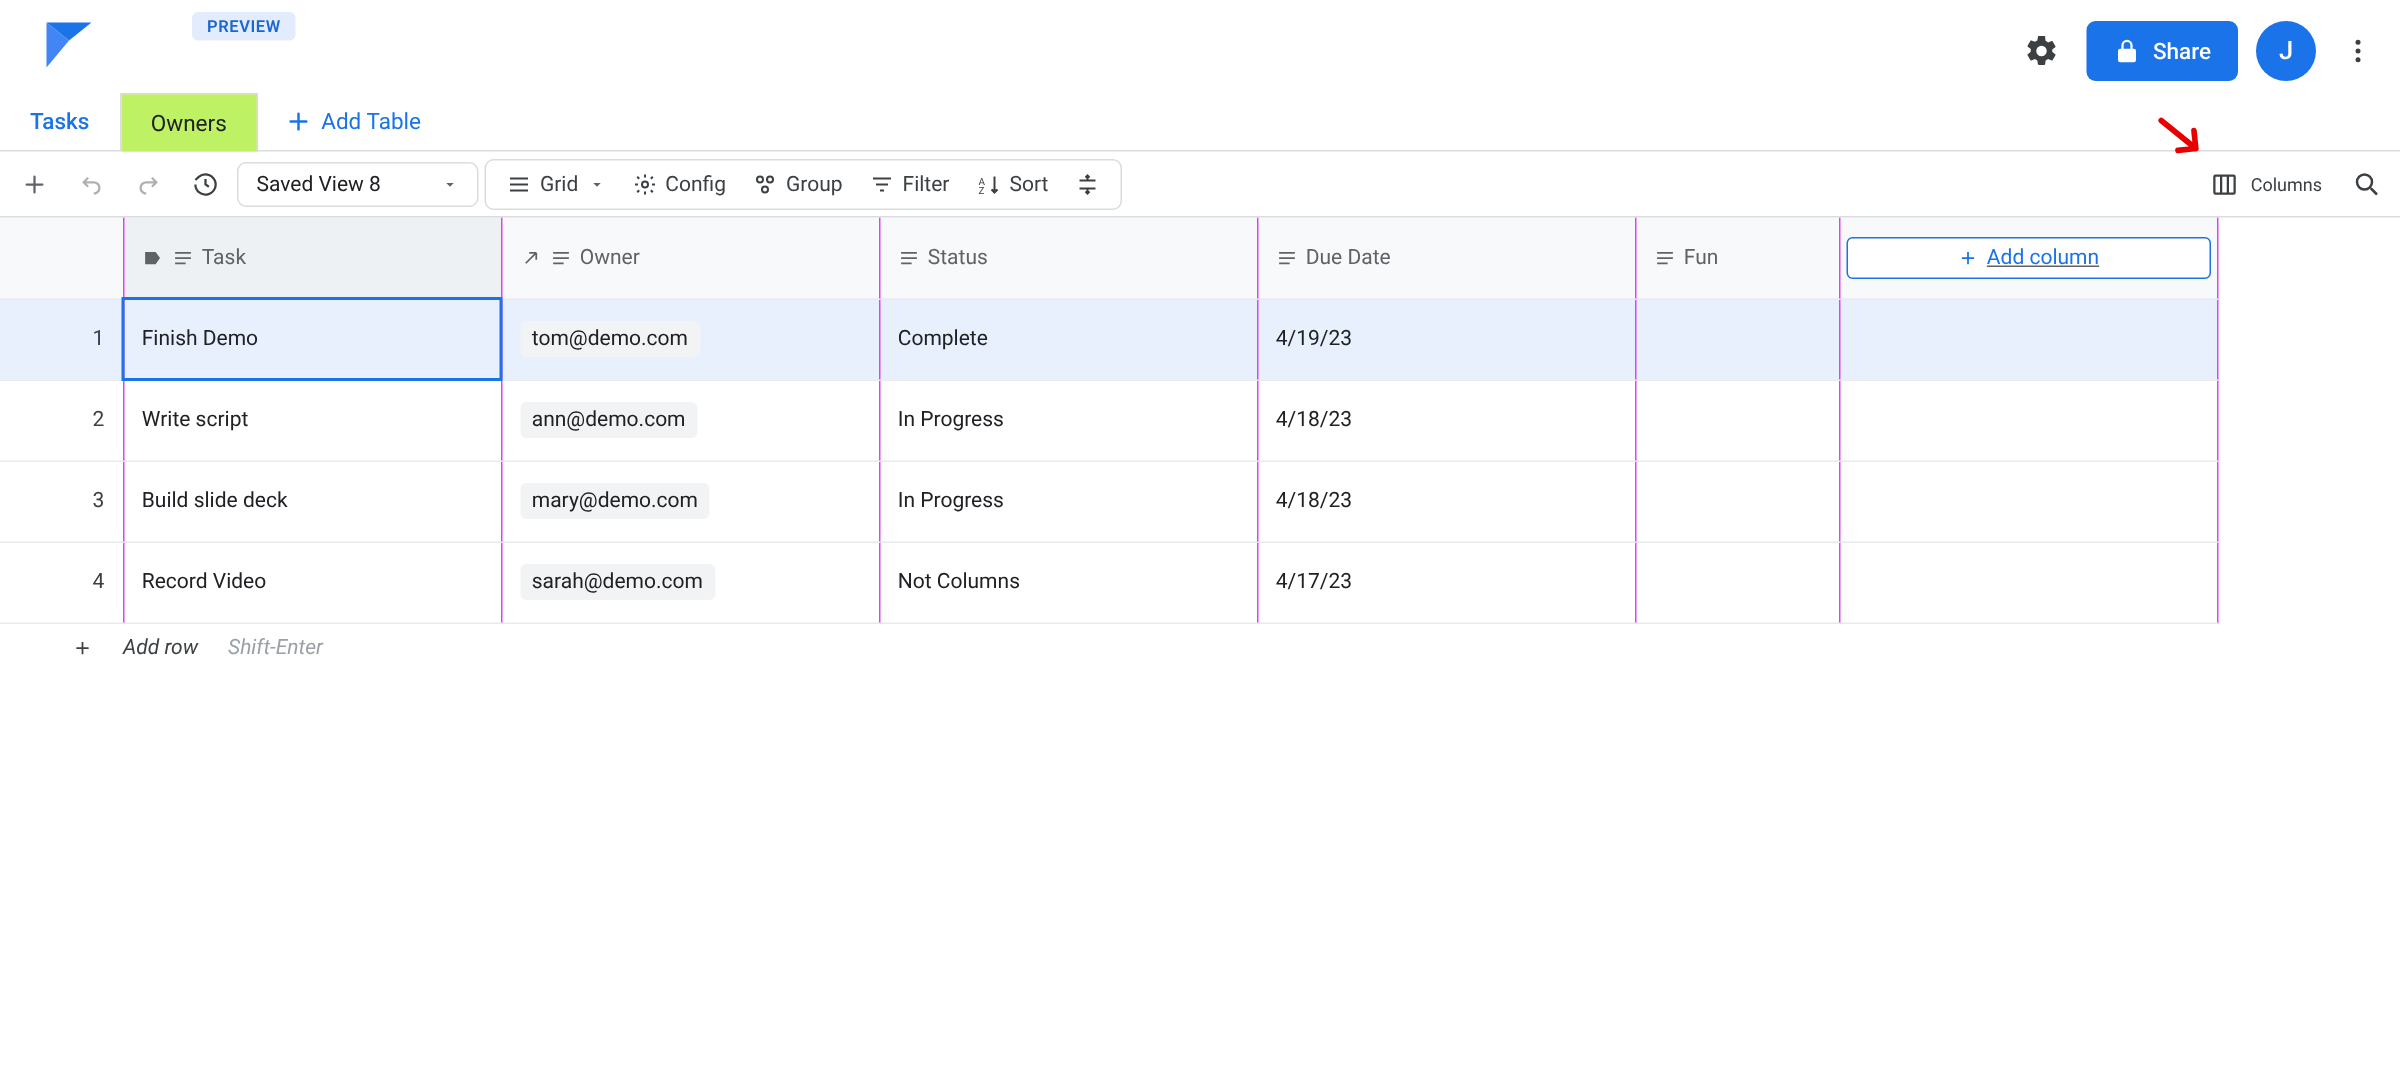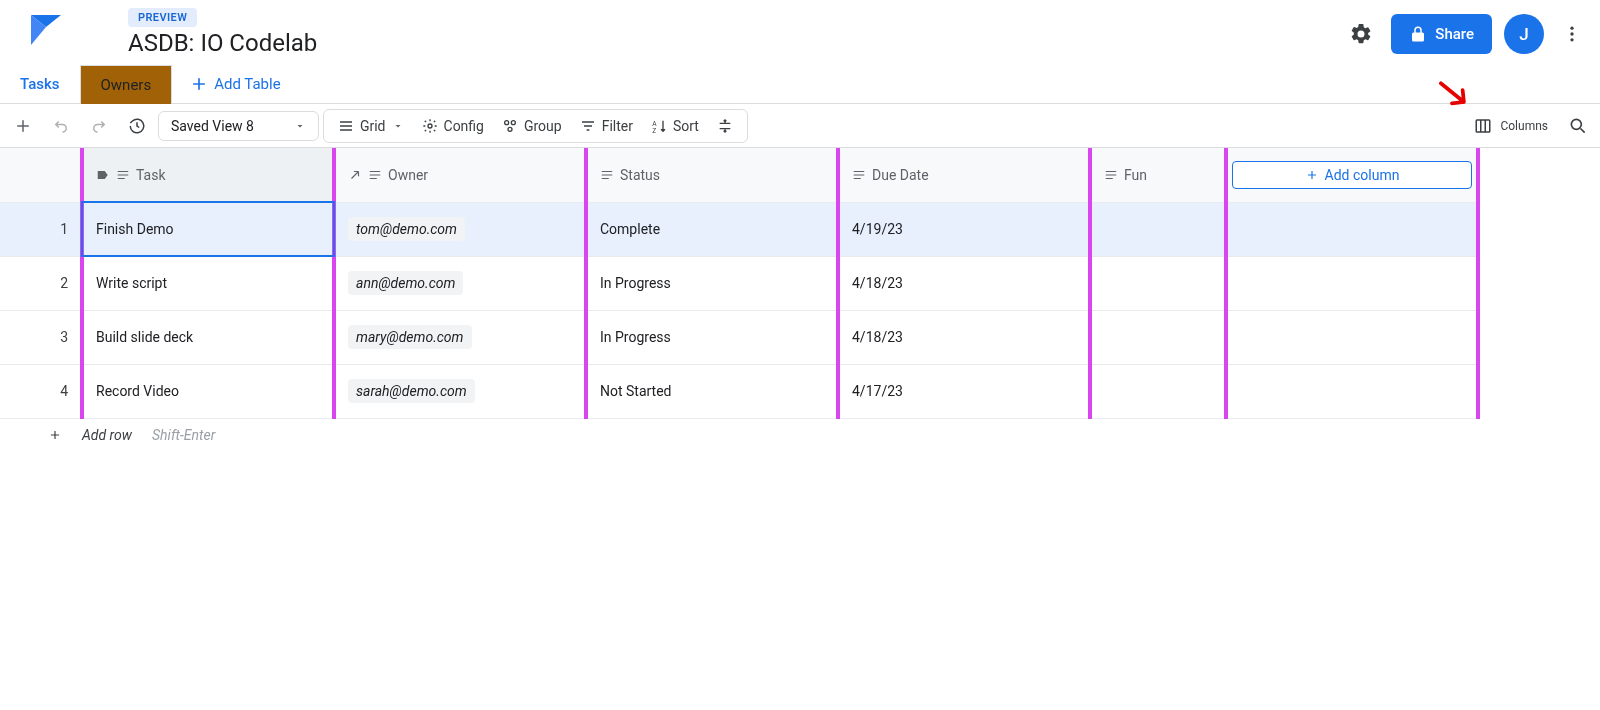--- a/index.html
+++ b/index.html
@@ -14,73 +14,72 @@
 .header-spacer { flex: 1; }
 .header-actions { display: flex; align-items: center; gap: 12px; margin-top: 6px; }
 .icon-btn { background: transparent; border: none; cursor: pointer; padding: 6px; display: flex; align-items: center; justify-content: center; color: #3c4043; }
 .share-btn { background: #1a73e8; color: #fff; border: none; border-radius: 6px; padding: 0 18px; height: 40px; font-size: 15px; font-weight: 500; display: flex; align-items: center; gap: 8px; cursor: pointer; }
 .avatar { width: 40px; height: 40px; border-radius: 50%; background: #1a73e8; color: #fff; display: flex; align-items: center; justify-content: center; font-size: 17px; font-weight: 500; }
 
 
 .tabs-row { display: flex; align-items: center; border-bottom: 1px solid #dadce0; }
 .tab { padding: 10px 20px; font-size: 15px; cursor: pointer; color: #202124; border-right: 1px solid #dadce0; border-top: none; }
 .tab.active { color: #1a73e8; font-weight: 500; background: #fff; }
-.tab.inactive { background: #a16207; border-bottom: none; margin-bottom: -1px; border-top: 1px solid #dadce0; }
+.tab.inactive { background: #bef264; border-bottom: none; margin-bottom: -1px; border-top: 1px solid #dadce0; }
 .add-table { color: #1a73e8; display: flex; align-items: center; gap: 6px; padding: 10px 18px; font-size: 15px; cursor: pointer; }
 
 
 .toolbar { display: flex; align-items: center; padding: 6px 6px; gap: 4px; border-bottom: 1px solid #dadce0; height: 44px; position: relative; }
 .tool-btn { background: transparent; border: none; padding: 6px 8px; display: flex; align-items: center; gap: 6px; cursor: pointer; font-size: 14px; color: #3c4043; border-radius: 4px; text-align: center; }
 .saved-view { border: 1px solid #dadce0; border-radius: 6px; padding: 6px 12px; display: flex; align-items: center; gap: 40px; font-size: 14px; cursor: pointer; }
 .tool-group-box { border: 1px solid #dadce0; border-radius: 6px; padding: 2px 6px; display: flex; align-items: center; gap: 2px; }
 .toolbar-spacer { flex: 1; }
 .columns-btn, .apps-btn { display: flex; align-items: center; gap: 8px; font-size: 12px; color: #3c4043; padding: 6px 10px; cursor: pointer; }
 .apps-highlight { border: 3px solid #e60000; padding: 4px 8px; }
 .arrow-annotation { position: absolute; right: 128px; top: -28px; color: #e60000; font-size: 30px; pointer-events: none; transform: rotate(-6deg); }
 
 
 .table-wrap { display: flex; }
 .table { border-collapse: collapse; }
-.th, .td { border-right: 4px solid #d946ef; border-bottom: 1px solid #e8eaed; text-align: left; font-size: 14px; height: 54px; }
+.th, .td { border-right: 1px solid #d946ef; border-bottom: 1px solid #e8eaed; text-align: left; font-size: 14px; height: 54px; }
 .th { background: #f8f9fa; color: #5f6368; font-weight: 400; padding: 0 12px; }
 .th-inner { display: flex; align-items: center; gap: 6px; }
 .td { padding: 0 12px; }
 .rownum { width: 82px; text-align: right; padding-right: 12px; color: #3c4043; font-size: 14px; }
 .col-task { width: 252px; }
 .col-owner { width: 252px; }
 .col-status { width: 252px; }
 .col-due { width: 252px; }
 .col-fun { width: 136px; }
-.col-add { width: 252px; }
+.col-add { width: 252px; text-decoration: underline; }
 .th.col-add { padding: 4px; }
 .add-col-btn { width: 100%; height: 28px; border: 1px solid #1a73e8; color: #1a73e8; background: #fff; border-radius: 4px; font-size: 14px; display: flex; align-items: center; justify-content: center; gap: 6px; cursor: pointer; }
 .row-selected .td { background: #e8f0fe; }
 .row-selected .td.cell-task-first { outline: 2px solid #1a73e8; outline-offset: -1px; }
-.owner-cell { background: #f1f3f4; border-radius: 4px; padding: 4px 8px; display: inline-block; font-style: italic; }
+.owner-cell { background: #f1f3f4; border-radius: 4px; padding: 4px 8px; display: inline-block; }
 .th.col-task { background: #eef1f3; }
 
 
 .add-row { display: flex; align-items: center; gap: 20px; padding: 8px 0 8px 48px; font-size: 14px; color: #3c4043; cursor: pointer; font-style: italic; }
 .add-row .hint { color: #9aa0a6; }
 
 svg { display: block; }
 </style>
 </head>
 <body>
 
 <div class="header">
   <div class="logo">
     <svg viewBox="0 0 48 48" width="36" height="36">
       <path d="M4 4 L44 4 L24 20 Z" fill="#1a73e8"></path>
       <path d="M4 4 L24 20 L4 44 Z" fill="#4285f4"></path>
     </svg>
   </div>
   <div class="title-block">
     <span class="preview-badge">PREVIEW</span>
-    <span class="page-title">ASDB: IO Codelab</span>
   </div>
   <div class="header-spacer"></div>
   <div class="header-actions">
     <button class="icon-btn">
       <svg width="24" height="24" viewBox="0 0 24 24">
           <path fill="#3c4043" d="M19.14 12.94a7.14 7.14 0 0 0 .05-.94 7.14 7.14 0 0 0-.05-.94l2.03-1.58a.5.5 0 0 0 .12-.63l-1.92-3.32a.5.5 0 0 0-.6-.22l-2.39.96a7.03 7.03 0 0 0-1.62-.94l-.36-2.54A.5.5 0 0 0 13.9 2h-3.8a.5.5 0 0 0-.5.42l-.36 2.54c-.58.24-1.12.55-1.62.94l-2.39-.96a.5.5 0 0 0-.6.22L2.71 8.48a.5.5 0 0 0 .12.63l2.03 1.58a7.14 7.14 0 0 0-.05.94c0 .32.02.63.05.94l-2.03 1.58a.5.5 0 0 0-.12.63l1.92 3.32c.13.22.39.31.6.22l2.39-.96c.5.39 1.04.7 1.62.94l.36 2.54c.4.24.25.42.5.42h3.8c.25 0 .46-.18.5-.42l.36-2.54c.58-.24 1.12-.55 1.62-.94l2.39.96c.21.09.47 0 .6-.22l1.92-3.32a.5.5 0 0 0-.12-.63l-2.03-1.58zM12 15.5A3.5 3.5 0 1 1 12 8.5a3.5 3.5 0 0 1 0 7z"></path>
         </svg>
     </button>
     <button class="share-btn">
       <svg width="18" height="18" viewBox="0 0 24 24">
@@ -291,21 +290,21 @@
       <td class="td col-owner"><span class="owner-cell">mary@demo.com</span></td>
       <td class="td col-status">In Progress</td>
       <td class="td col-due">4/18/23</td>
       <td class="td col-fun"></td>
       <td class="td col-add"></td>
     </tr>
     <tr>
       <td class="td rownum">4</td>
       <td class="td col-task">Record Video</td>
       <td class="td col-owner"><span class="owner-cell">sarah@demo.com</span></td>
-      <td class="td col-status">Not Started</td>
+      <td class="td col-status">Not Columns</td>
       <td class="td col-due">4/17/23</td>
       <td class="td col-fun"></td>
       <td class="td col-add"></td>
     </tr>
   </tbody>
 </table>
 </div>
 
 <div class="add-row">
   <svg width="14" height="14" viewBox="0 0 24 24">

